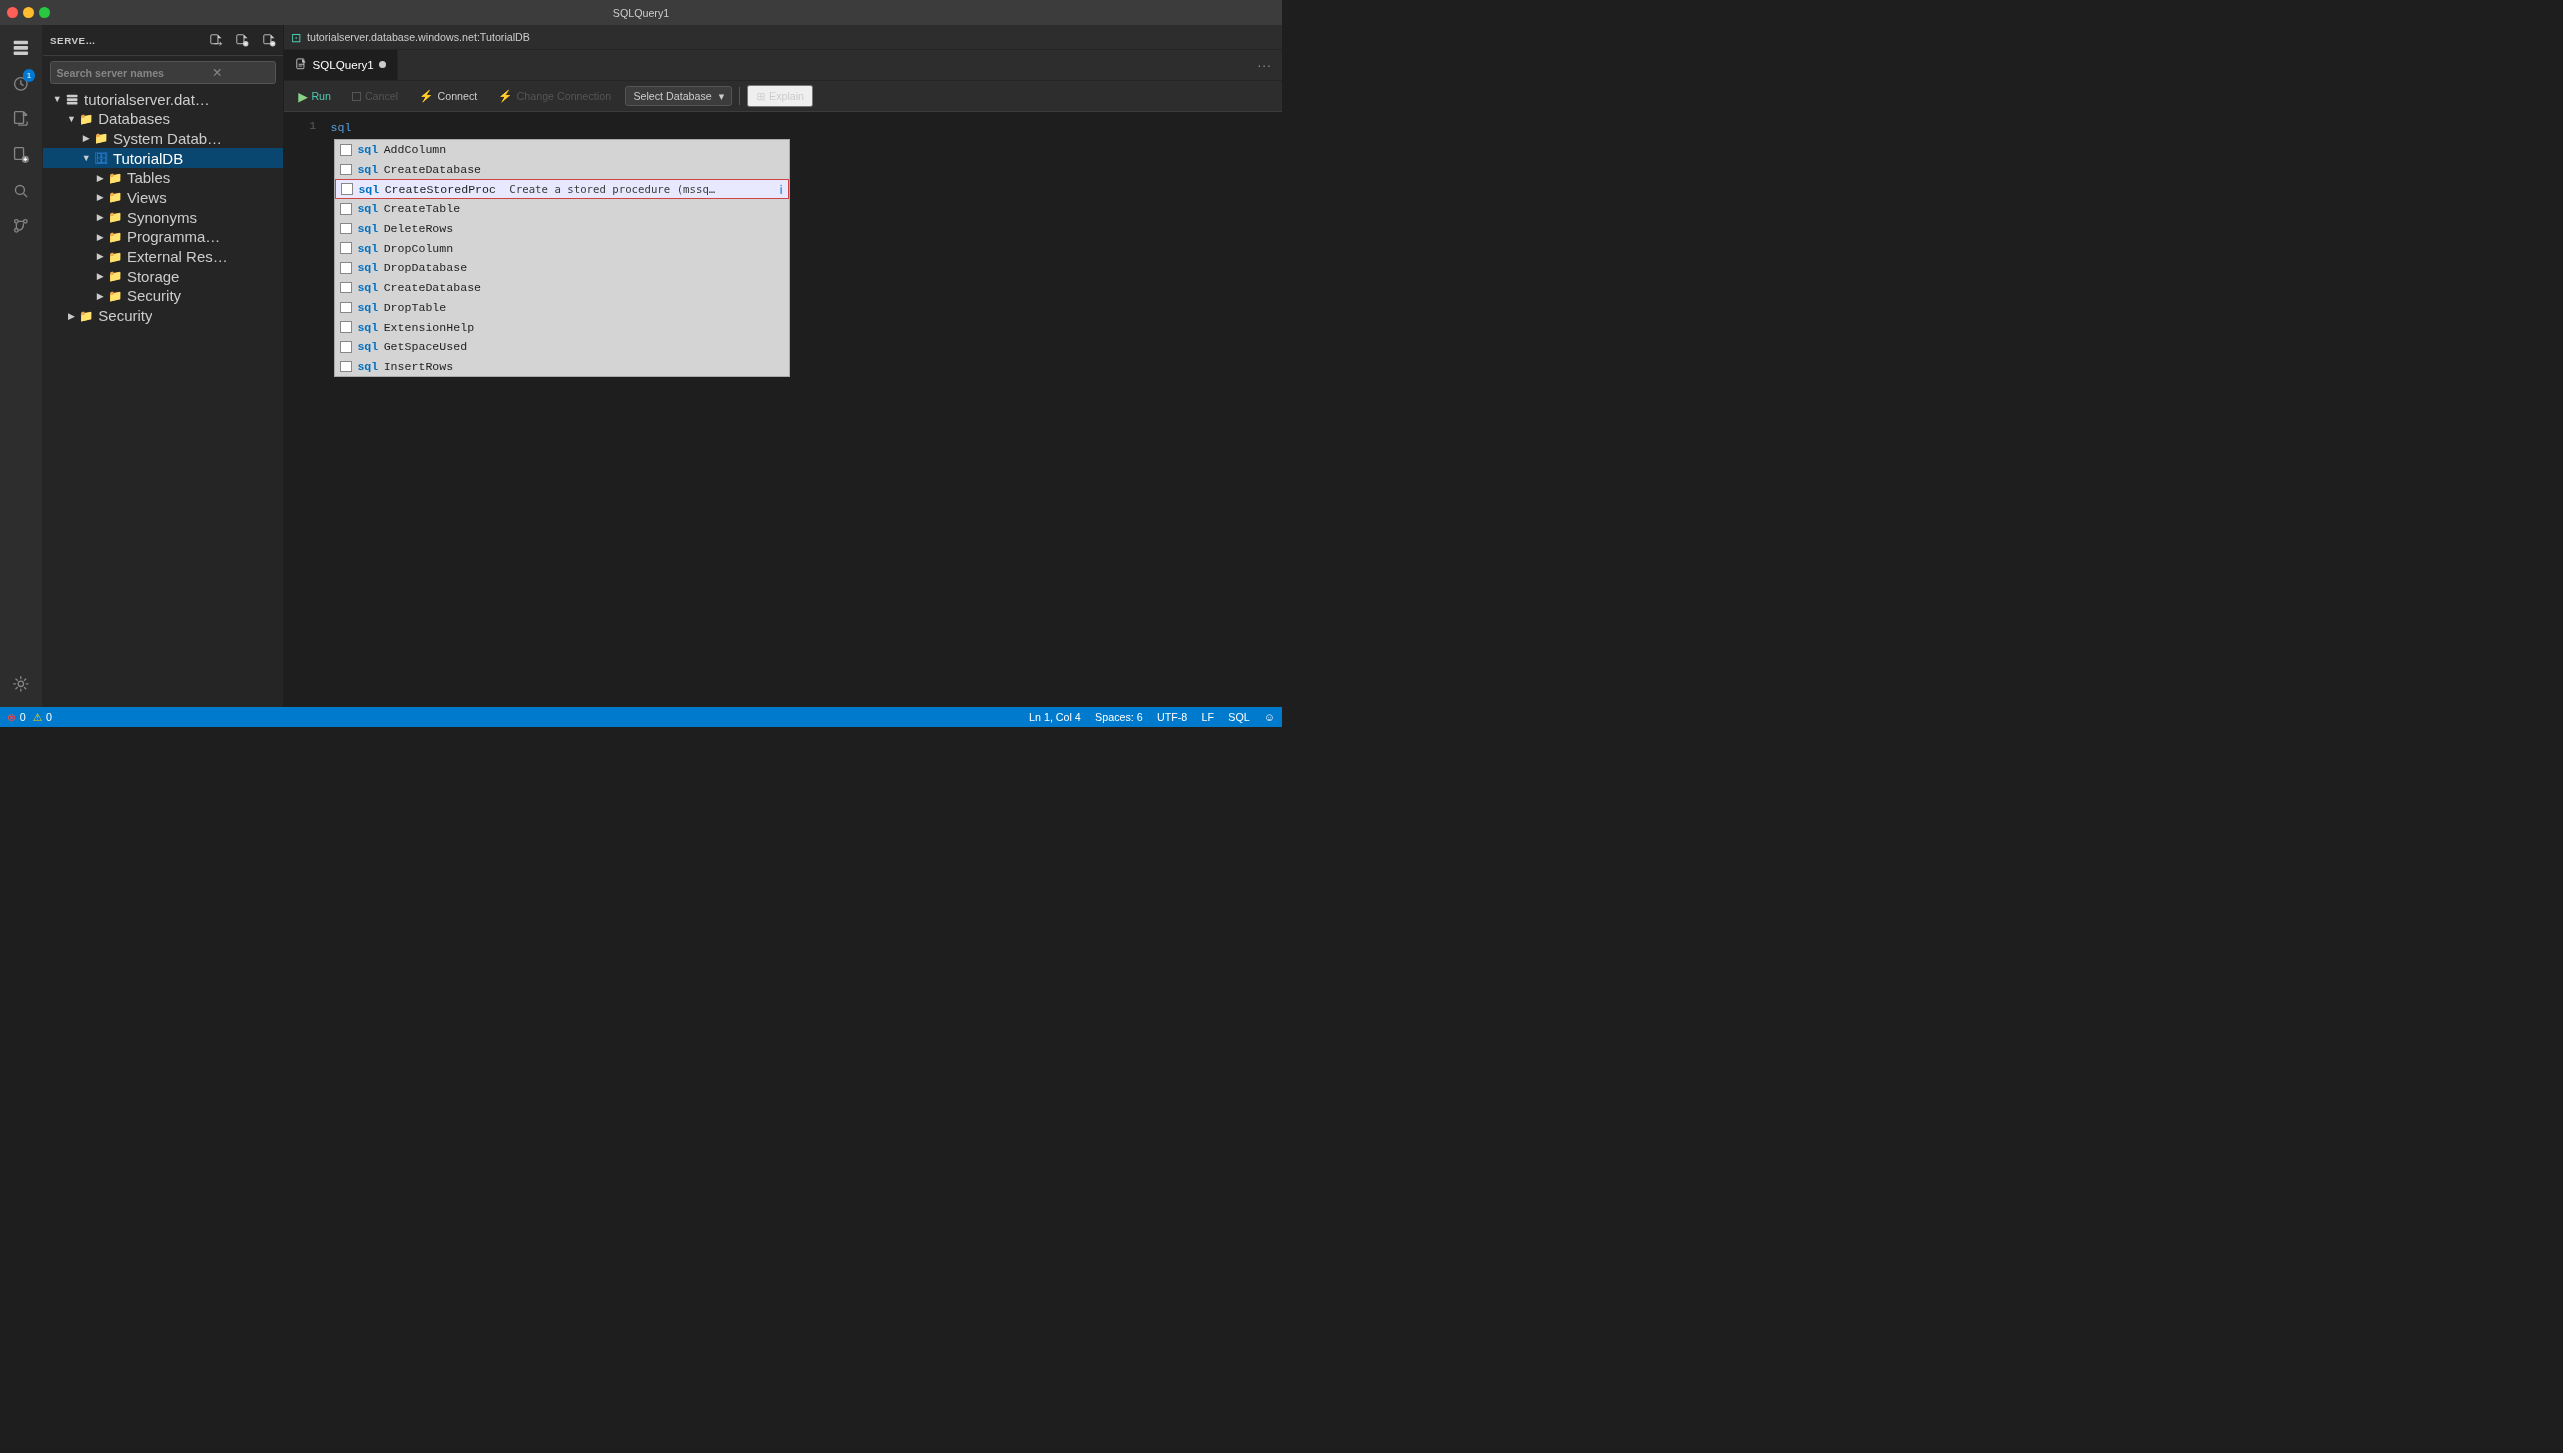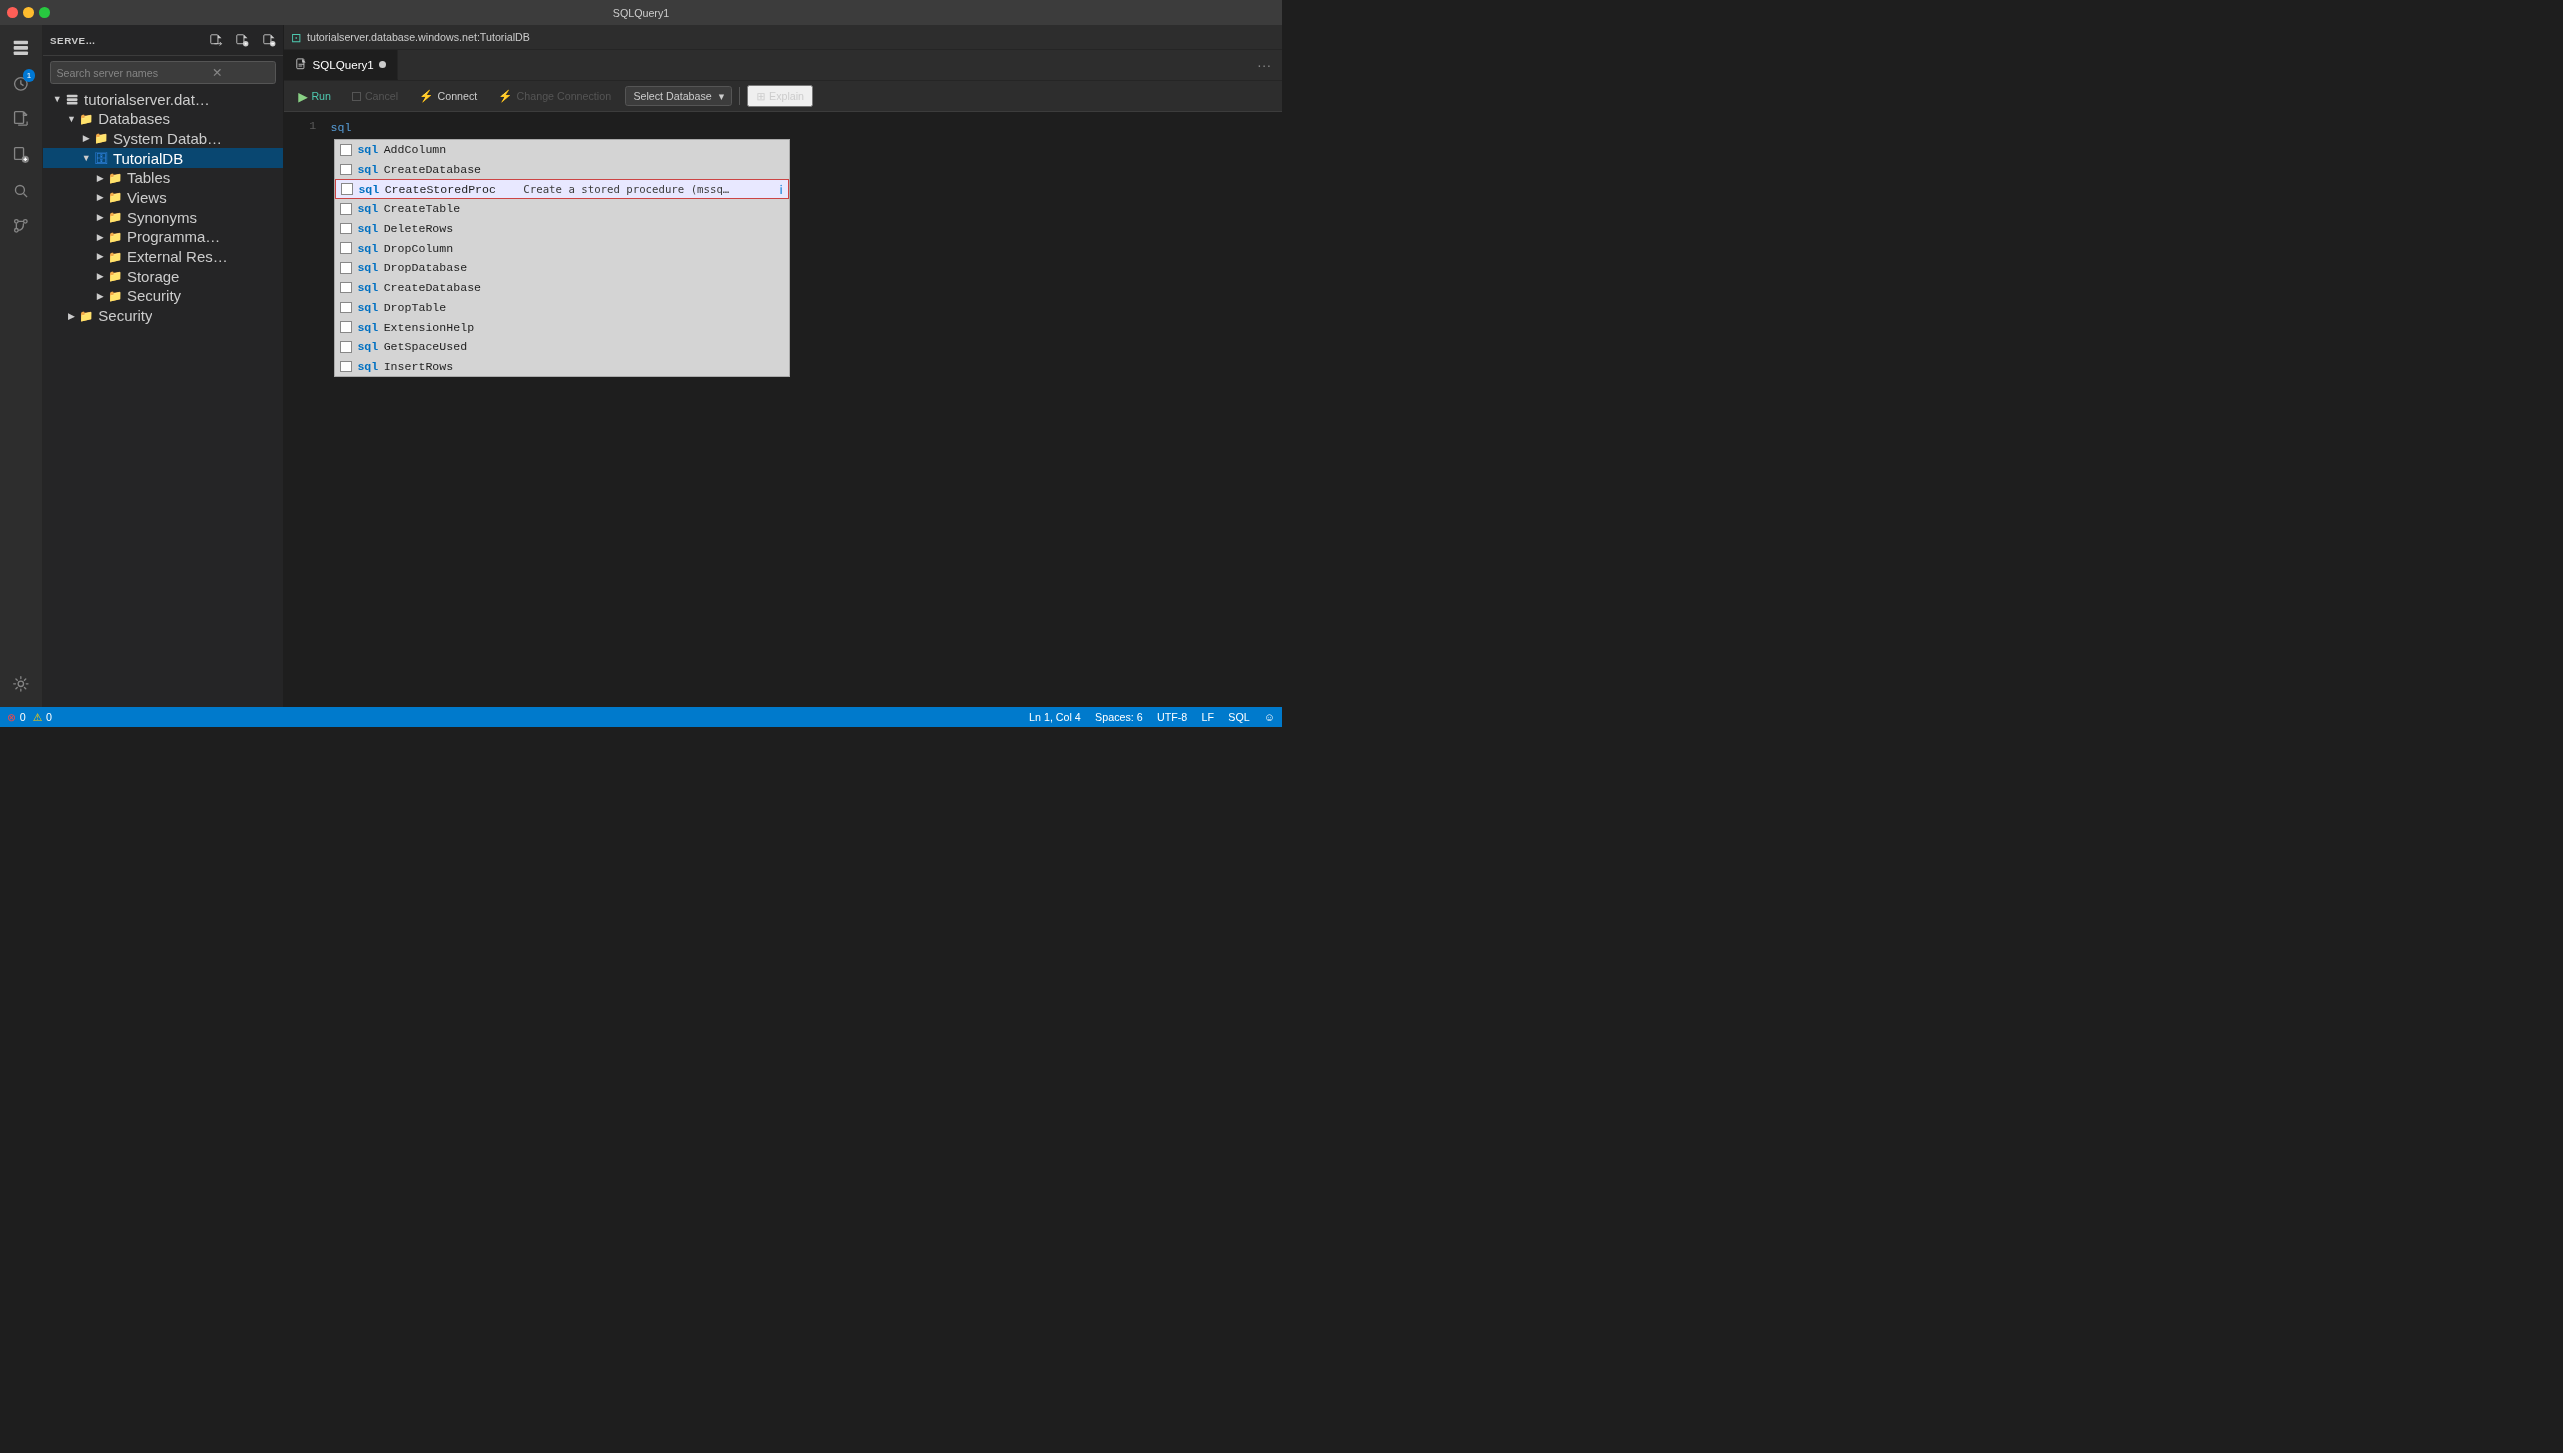--- a/index.html
+++ b/index.html
@@ -124,20 +124,21 @@
       border-radius: 2.7px;
       gap: 3.6px;
     }
     .sidebar-search input {
       background: transparent;
       border: none;
       outline: none;
       color: #cccccc;
       font-size: 10.7px;
       width: 152px;
+      font-weight: bold;
     }
     .sidebar-search input::placeholder { color: #858585; }
     .close-btn {
       color: #858585;
       cursor: pointer;
       font-size: 12.5px;
     }
 
     
     .tree {
@@ -351,21 +352,21 @@
       border: 0.9px solid #888;
       background: white;
       flex-shrink: 0;
     }
     .ac-prefix { color: #0070c1; font-weight: bold; }
     .ac-suffix { color: #1e1e1e; }
     .ac-desc {
       color: #3c3c3c;
       font-size: 10.7px;
       font-family: monospace;
-      margin-left: 22px;
+      margin-left: 8px;
     }
     .ac-info-icon {
       margin-left: auto;
       color: #0078d4;
       font-size: 12.5px;
     }
 
     
     .connection-bar {
       height: 25px;

